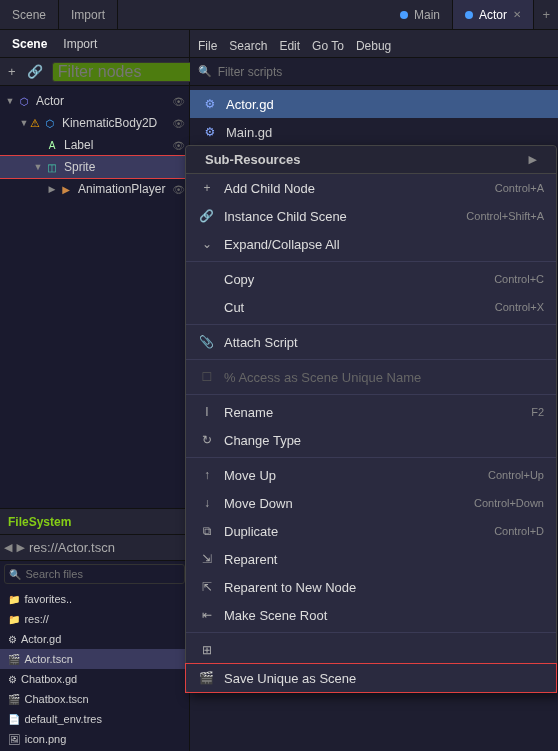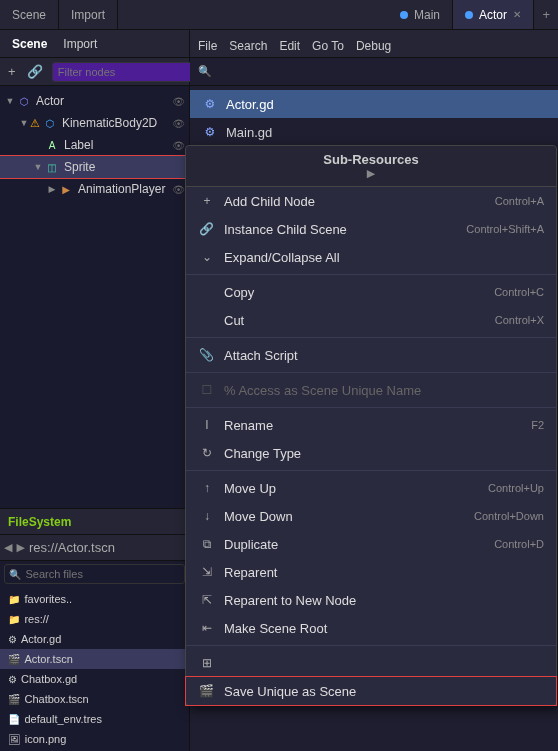--- a/index.html
+++ b/index.html
@@ -104,25 +104,25 @@
       border: none;
       color: #aaa;
       cursor: pointer;
       padding: 2px 4px;
       font-size: 13px;
       display: flex;
       align-items: center;
     }
     .filter-input {
       flex: 1;
-      background: #4c1d95;
+      background: #4d7c0f;
       border: 1px solid #333;
       border-radius: 3px;
       color: #ccc;
-      font-size: 11px;
+      font-size: 16px;
       padding: 2px 5px;
       height: 20px;
     }
 
     
     .scene-tree {
       flex: 1;
       overflow-y: auto;
       padding: 4px 0;
     }
@@ -320,21 +320,20 @@
       z-index: 100;
     }
     .context-menu-header {
       display: flex;
       align-items: center;
       justify-content: space-between;
       padding: 6px 19px;
       border-bottom: 1px solid #444;
       background: #252535;
       border-radius: 4px 4px 0 0;
-      flex-direction: column;
     }
     .context-menu-header-title {
       font-size: 13px;
       color: #ccc;
       font-weight: 600;
     }
     .context-menu-header-arrow {
       color: #888;
       font-size: 11px;
     }
@@ -527,20 +526,21 @@
     <div class="right-header" id="right-menu">
     <span class="right-menu-item">File</span>
         <span class="right-menu-item">Search</span>
         <span class="right-menu-item">Edit</span>
         <span class="right-menu-item">Go To</span>
         <span class="right-menu-item">Debug</span>
       </div>
 
     <div class="script-filter">
       <span style="color:#888;margin-right:6px;font-size:11px;">🔍</span>
+      <input style="background: none; border: none; color: rgb(204, 204, 204); font-size: 12px; flex: 1 1 0%; outline: none;" placeholder="Filter scripts">
     </div>
 
     <div class="script-list" id="script-list">
     <div class="script-item active">
     <span class="script-icon">
       <span class="gear-icon">⚙</span>
     </span>
     <span>Actor.gd</span>
   </div>
         <div class="script-item">

